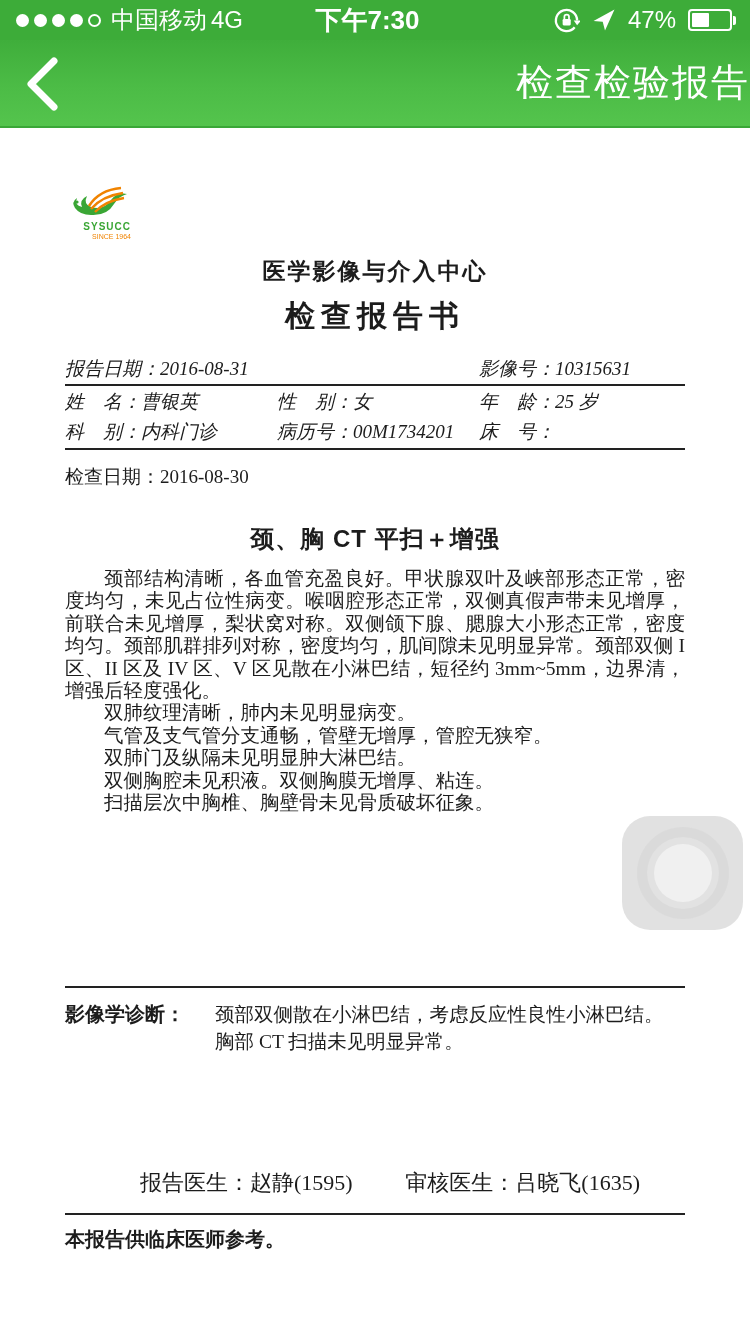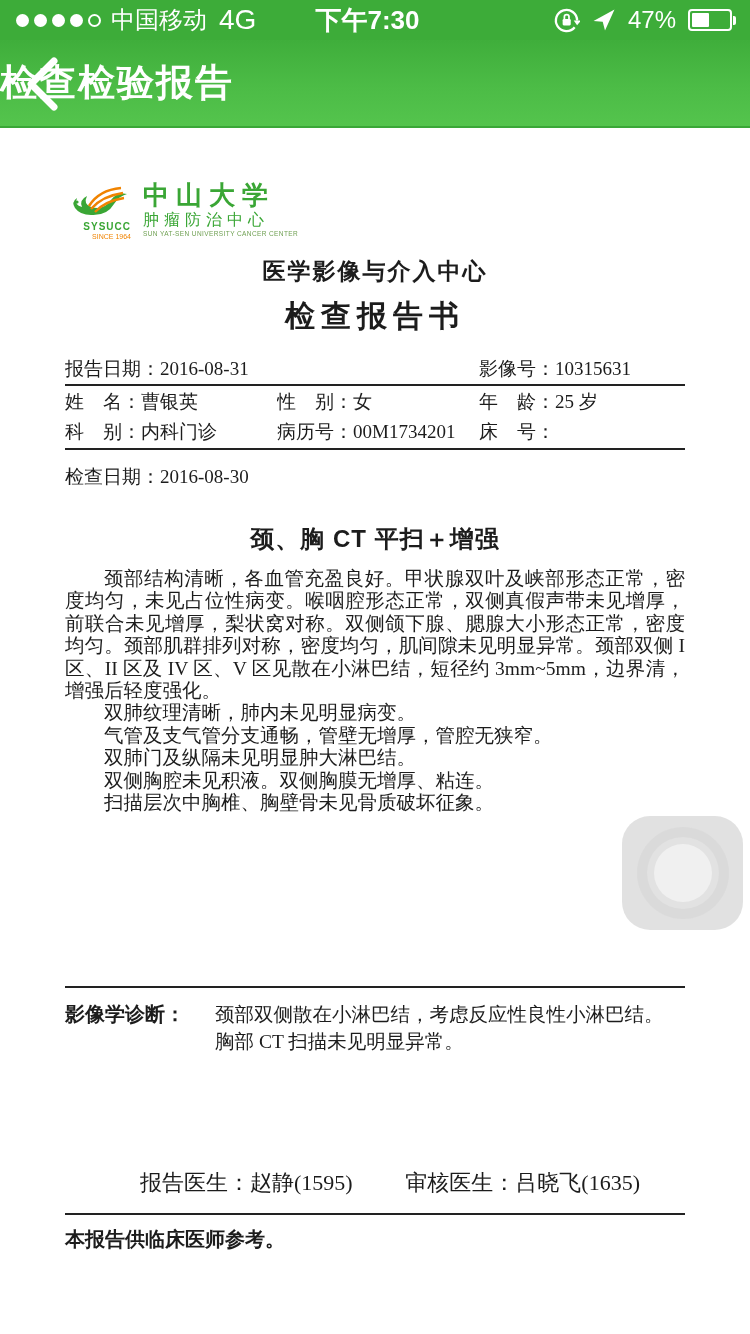--- a/index.html
+++ b/index.html
@@ -18,21 +18,21 @@
     display: flex;
     align-items: center;
     padding: 0 14px 0 16px;
     position: relative;
     z-index: 2;
   }
   .sig-dots { display: flex; align-items: center; gap: 5px; margin-right: 10px; }
   .dot { width: 13px; height: 13px; border-radius: 50%; background: #fff; }
   .dot.empty { background: transparent; border: 2px solid #fff; }
   .carrier { font-size: 24px; }
-  .network { font-size: 28px; margin-left: 12px; }
+  .network { font-size: 24px; margin-left: 4px; }
   .clock {
     position: absolute; left: 0; right: 15px; text-align: center;
     font-size: 26px; font-weight: bold; pointer-events: none;
   }
   .sb-right { margin-left: auto; display: flex; align-items: center; gap: 12px; z-index: 1; }
   .batt-pct { font-size: 24px; }
   .battery { display: flex; align-items: center; }
   .batt-body {
     width: 44px; height: 22px; border: 2px solid #fff; border-radius: 4px;
     padding: 2px; display: flex;
@@ -49,22 +49,22 @@
     align-items: center;
     position: relative;
     z-index: 2;
   }
   .back-btn {
     position: absolute; left: 6px; top: 0; width: 70px; height: 88px;
     display: flex; align-items: center; justify-content: center;
     background: none; border: none; cursor: pointer;
   }
   .nav-title {
-    width: 100%; text-align: left;
-    color: #fff; font-size: 37px; font-weight: bold;
+    width: 100%; text-align: right;
+    color: #fff; font-size: 37px; font-weight: normal;
     letter-spacing: 2px;
   }
 
   
   .doc {
     position: relative;
     height: 1206px;
     background: #fff;
     padding: 54px 65px 0 65px;
     color: #1c1c1c;
@@ -88,21 +88,21 @@
   .report-title {
     text-align: center; font-size: 30px; font-weight: bold;
     margin-top: 9px; letter-spacing: 6px;
   }
 
   .info-table { margin-top: 17px; font-size: 19px; }
   .irow { display: grid; align-items: center; height: 29px; }
   .irow.r1 { grid-template-columns: 414px 1fr; }
   .irow.r23 { grid-template-columns: 212px 202px 1fr; height: 30px; }
   .tline { border: none; border-top: 2px solid #222; margin: 1px 0; }
-  .cell { white-space: nowrap; overflow: hidden; }
+  .cell { white-space: nowrap; overflow: hidden; font-style: italic; }
 
   .exam-date { margin-top: 14px; font-size: 19px; }
   .exam-title {
     text-align: center; font-size: 24px; font-weight: bold;
     font-family: "Liberation Sans", sans-serif;
     margin-top: 33px; letter-spacing: 1px;
   }
 
   .findings { margin-top: 13px; font-size: 19.5px; line-height: 22.4px; }
   .findings p { text-indent: 2em; text-align: justify; }
@@ -197,25 +197,20 @@
           <path d="M6 26 Q2 20 8 16 Q5 23 13 25 Q10 18 18 14 Q14 22 22 25 Q34 29 42 18 Q48 10 58 12 Q50 14 45 22 Q38 34 22 33 Q11 33 6 26 Z" fill="#3aa635"></path>
           <path d="M20 24 Q30 8 52 6" fill="none" stroke="#f08300" stroke-width="2.6"></path>
           <path d="M22 27 Q33 14 54 11" fill="none" stroke="#f08300" stroke-width="2.6"></path>
           <path d="M26 30 Q36 19 55 16" fill="none" stroke="#f08300" stroke-width="2.4"></path>
           <circle cx="8" cy="20" r="1.6" fill="#3aa635"></circle>
         </svg>
       </span>
       <span class="logo-acr">SYSUCC</span>
       <span class="logo-since">SINCE 1964</span>
     </div>
-    <div class="logo-right">
-      <span class="hosp-cn">中山大学</span>
-      <span class="hosp-dept">肿瘤防治中心</span>
-      <span class="hosp-en">SUN YAT-SEN UNIVERSITY CANCER CENTER</span>
-    </div>
   </div>
 
   <div class="center-title">医学影像与介入中心</div>
   <div class="report-title">检查报告书</div>
 
   <div class="info-table">
     <div class="irow r1">
       <div class="cell">
         <span>报告日期：</span><span>2016-08-31</span>
       </div>

